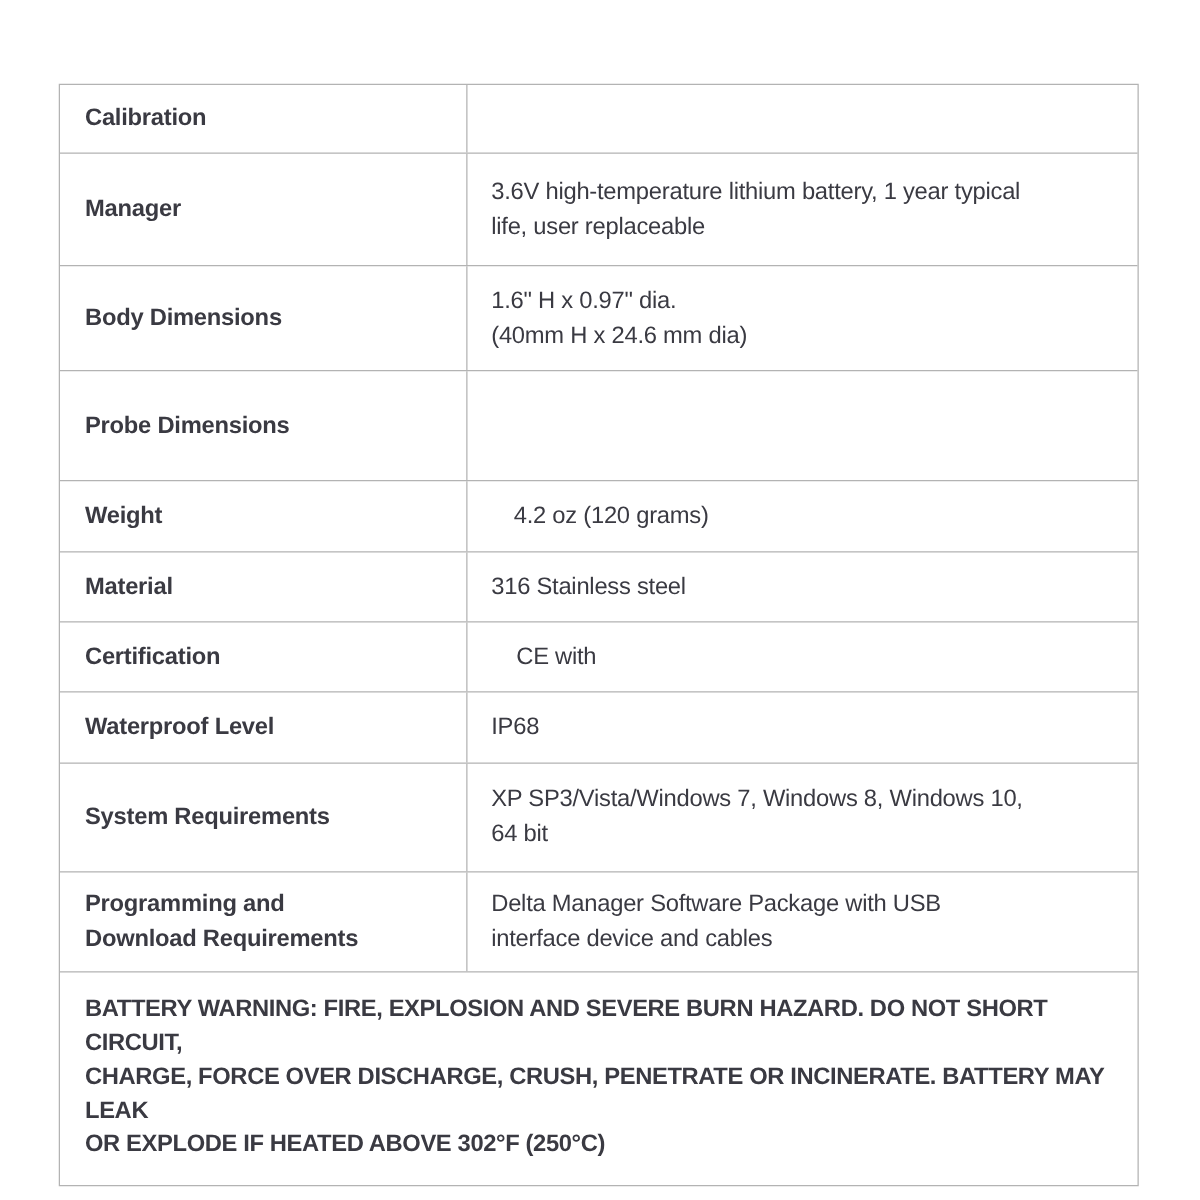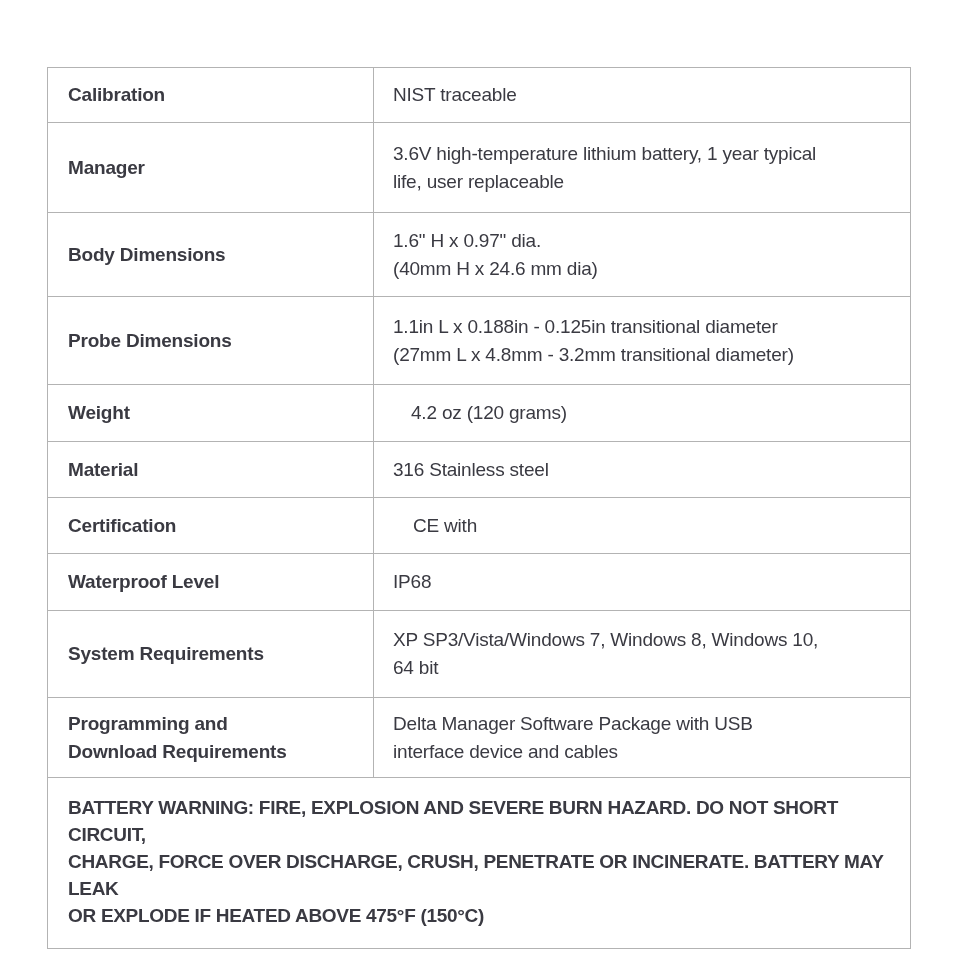--- a/index.html
+++ b/index.html
@@ -74,39 +74,36 @@
   }
 </style>
 </head>
 <body>
 
 <div class="page">
   <div class="spec-table">
 
     <div class="row">
       <div class="cell label">Calibration</div>
-      <div class="cell value">NIST traceable</div>
     </div>
 
     <div class="row">
       <div class="cell label">Manager</div>
       <div class="cell value">3.6V high-temperature lithium battery, 1 year typical
 life, user replaceable</div>
     </div>
 
     <div class="row">
       <div class="cell label">Body Dimensions</div>
       <div class="cell value">1.6" H x 0.97" dia.
 (40mm H x 24.6 mm dia)</div>
     </div>
 
     <div class="row">
       <div class="cell label">Probe Dimensions</div>
-      <div class="cell value">1.1in L x 0.188in - 0.125in transitional diameter
-(27mm L x 4.8mm - 3.2mm transitional diameter)</div>
     </div>
 
     <div class="row">
       <div class="cell label">Weight</div>
       <div class="cell value">4.2 oz (120 grams)</div>
     </div>
 
     <div class="row">
       <div class="cell label">Material</div>
       <div class="cell value">316 Stainless steel</div>
@@ -130,16 +127,16 @@
 
     <div class="row">
       <div class="cell label">Programming and
 Download Requirements</div>
       <div class="cell value">Delta Manager Software Package with USB
 interface device and cables</div>
     </div>
 
     <div class="warning-row">BATTERY WARNING: FIRE, EXPLOSION AND SEVERE BURN HAZARD. DO NOT SHORT CIRCUIT,
 CHARGE, FORCE OVER DISCHARGE, CRUSH, PENETRATE OR INCINERATE. BATTERY MAY LEAK
-OR EXPLODE IF HEATED ABOVE 475°F (150°C)</div>
+OR EXPLODE IF HEATED ABOVE 302°F (250°C)</div>
 
   </div>
 </div>
 
 </body></html>

